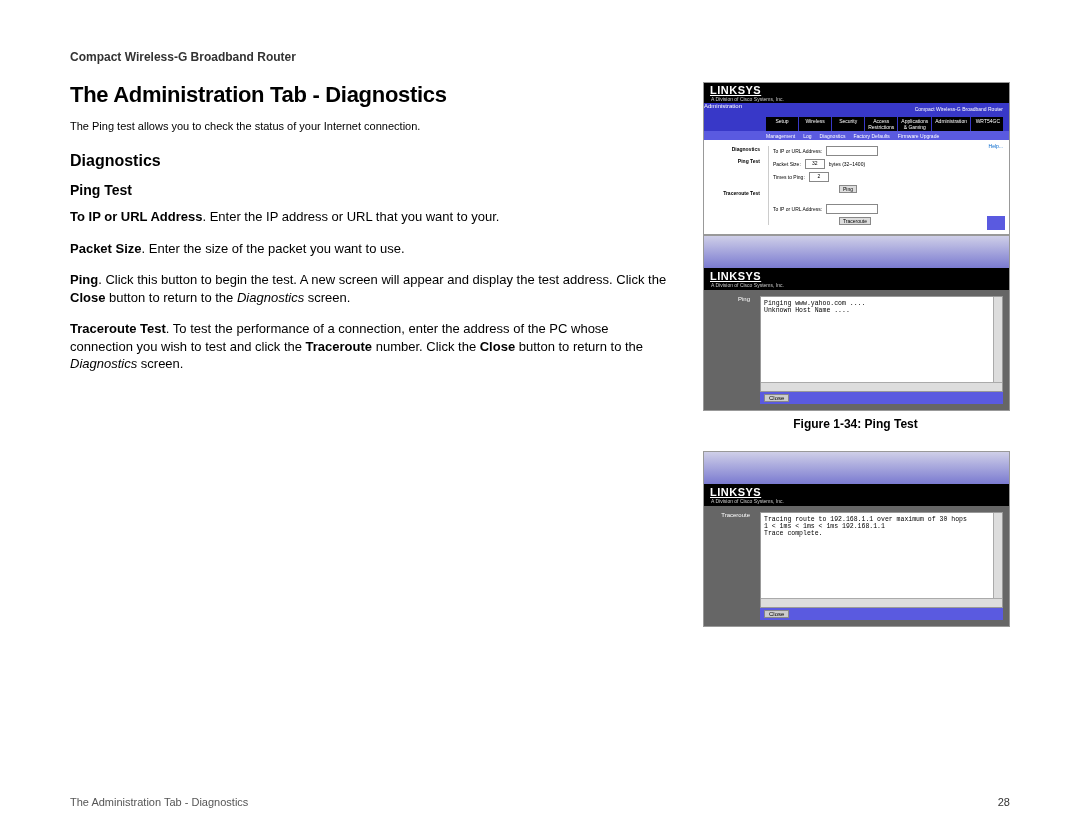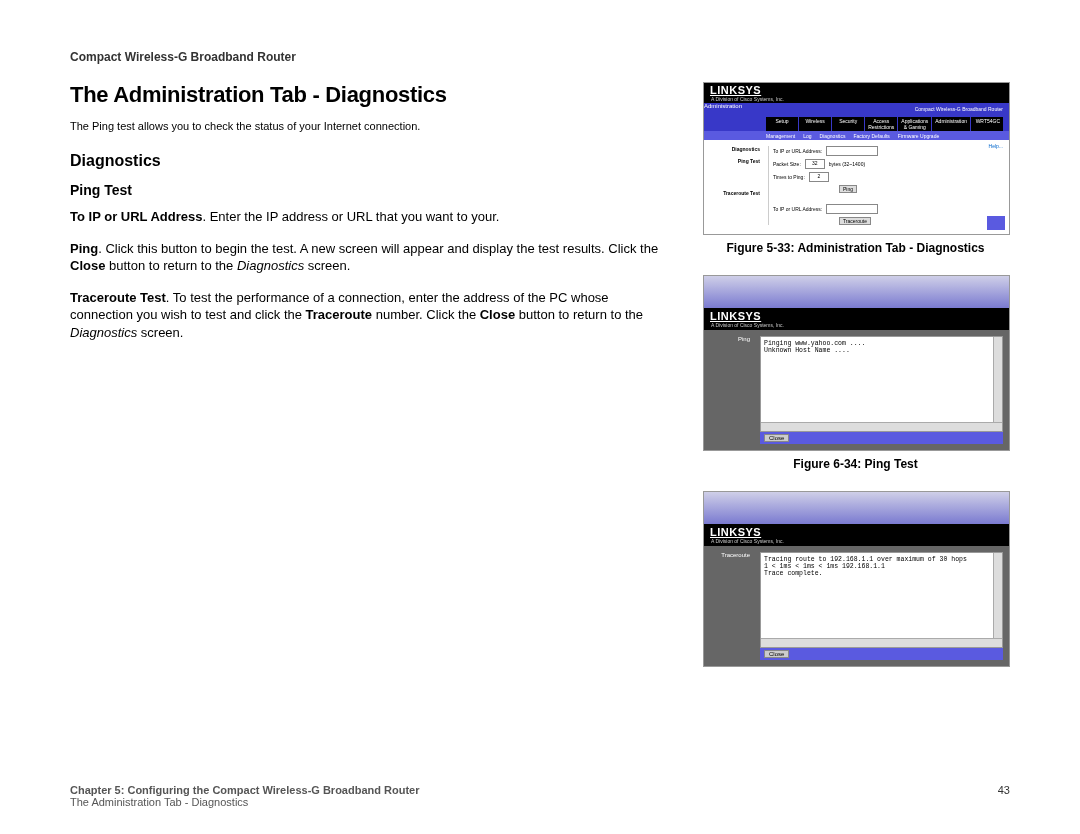--- a/index.html
+++ b/index.html
@@ -205,21 +205,24 @@
     <div class="left">
       <h1 class="section-title">The Administration Tab - Diagnostics</h1>
       <p class="intro">The Ping test allows you to check the status of your Internet connection.</p>
       <h2 class="sub">Diagnostics</h2>
       <h3 class="subsub">Ping Test</h3>
 
       <p class="para">
         <span class="b">To IP or URL Address</span><span>. Enter the IP address or URL that you want to your.</span>
       </p>
       <p class="para">
-        <span class="b">Ping</span><span>. Click this button to begin the test. A new screen will appear and display the test results. Click the </span><span class="b">Close</span><span> button to return to the </span><span class="i">Diagnostics</span><span> screen.</span>
+        <span class="b">Packet Size</span><span>. Enter the size of the packet you want to use.</span>
+      </p>
+      <p class="para">
+        <span class="b">Ping</span><span>. Click this button to begin the test. A new screen will appear and display the test address. Click the </span><span class="b">Close</span><span> button to return to the </span><span class="i">Diagnostics</span><span> screen.</span>
       </p>
       <p class="para">
         <span class="b">Traceroute Test</span><span>. To test the performance of a connection, enter the address of the PC whose connection you wish to test and click the </span><span class="b">Traceroute</span><span> number. Click the </span><span class="b">Close</span><span> button to return to the </span><span class="i">Diagnostics</span><span> screen.</span>
       </p>
     </div>
 
     <div class="right">
 
       <div class="shot">
         <div class="shot-top">
@@ -280,21 +283,20 @@
                 <span class="fld"></span>
               </div>
             <div class="frow">
                 <span style="width:62px;"></span>
                 <span class="btn-tiny">Traceroute</span>
               </div>
           </div>
           <div class="cisco-mark"></div>
         </div>
       </div>
-      <div class="fig-caption">Figure 5-33: Administration Tab - Diagnostics</div>
 
       <div class="shot shot2">
         <div class="shot-grad"></div>
         <div class="shot-top" style="height:22px;">
           <div>
             <div class="logo-text">LINKSYS</div>
             <div class="logo-sub">A Division of Cisco Systems, Inc.</div>
           </div>
         </div>
         <div class="shot2-body">
@@ -303,21 +305,21 @@
             <div>Pinging www.yahoo.com ....</div>
             <div>Unknown Host Name  ....</div>
             <div class="sb-v"></div>
             <div class="sb-h"></div>
           </div>
           <div class="close-bar">
             <span class="cbtn">Close</span>
           </div>
         </div>
       </div>
-      <div class="fig-caption">Figure 6-34: Ping Test</div>
+      <div class="fig-caption">Figure 1-34: Ping Test</div>
 
       <div class="shot shot2">
         <div class="shot-grad"></div>
         <div class="shot-top" style="height:22px;">
           <div>
             <div class="logo-text">LINKSYS</div>
             <div class="logo-sub">A Division of Cisco Systems, Inc.</div>
           </div>
         </div>
         <div class="shot2-body">
@@ -332,16 +334,15 @@
           <div class="close-bar">
             <span class="cbtn">Close</span>
           </div>
         </div>
       </div>
     </div>
   </div>
 </div>
 
 <div class="footer">
-  <span class="pn">43</span>
-  <div><span class="b">Chapter 5: Configuring the Compact Wireless-G Broadband Router</span></div>
+  <span class="pn">28</span>
   <div>The Administration Tab - Diagnostics</div>
 </div>
 
 </body></html>

